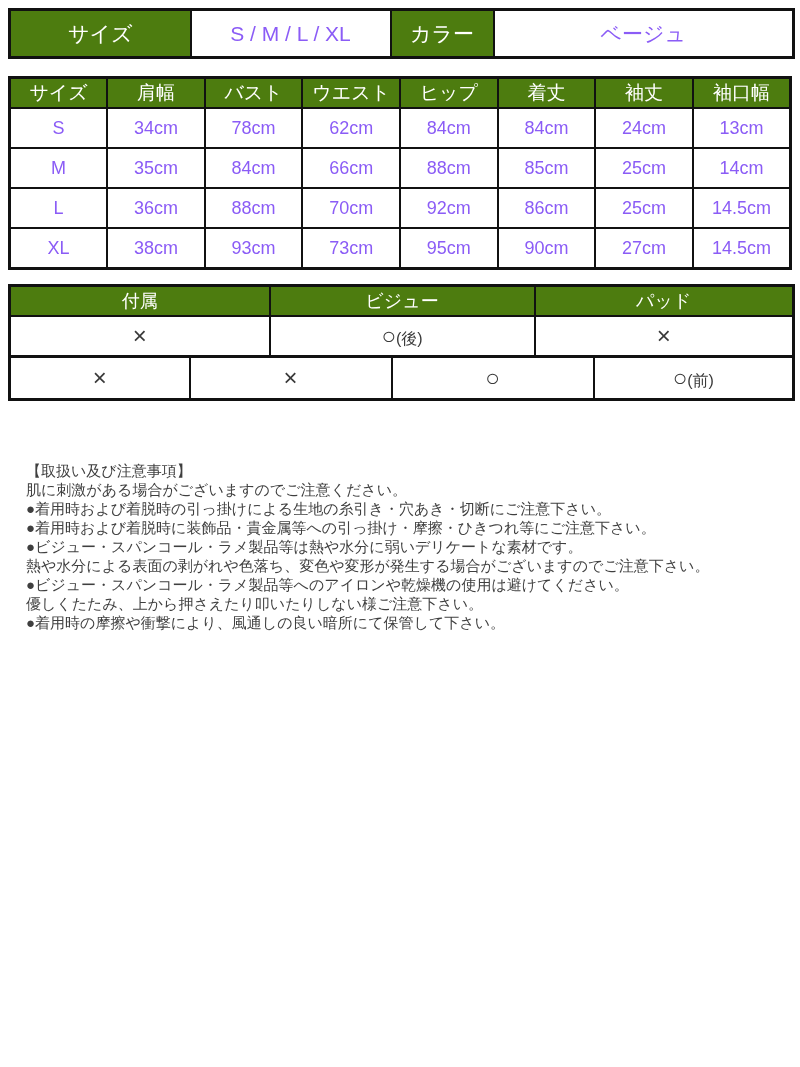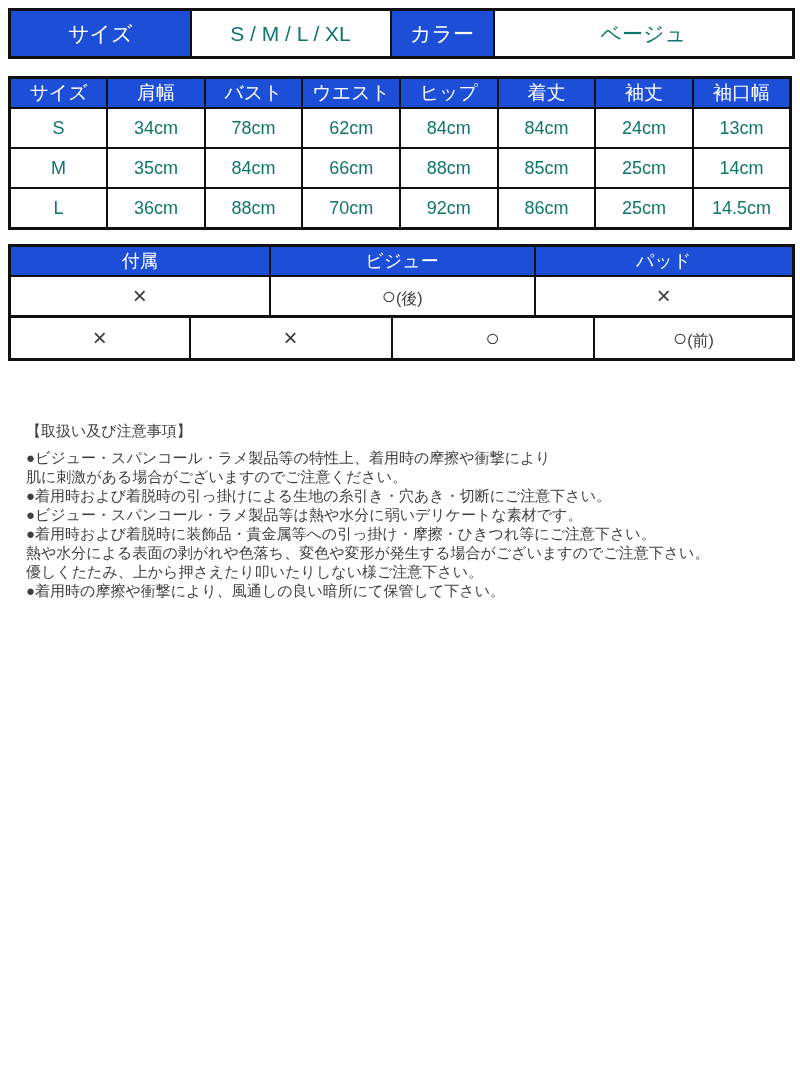--- a/index.html
+++ b/index.html
@@ -25,25 +25,25 @@
   }
   td, th {
     border: 2px solid #111111;
     text-align: center;
     vertical-align: middle;
     padding: 0;
     overflow: hidden;
     white-space: nowrap;
   }
   .hd {
-    background: #1d4ed8;
+    background: #4d7c0f;
     color: #ffffff;
     font-weight: normal;
   }
-  .val { color: #0f766e; }
+  .val { color: #8b5cf6; }
 
   
   .t1 { margin-bottom: 17px; }
   .t1 td { height: 45px; font-size: 21px; }
 
   
   .t2 { margin-bottom: 14px; }
   .t2 th { height: 28px; font-size: 19px; }
   .t2 td { height: 38px; font-size: 18px; }
 
@@ -56,21 +56,21 @@
   .note { font-size: 16px; color: #3a3a3a; }
 
   
   .care {
     margin-top: 60px;
     padding-left: 18px;
     color: #3f3f3f;
     font-size: 15px;
     line-height: 19px;
   }
-  .care-title { margin-bottom: 8px; }
+  .care-title { margin-bottom: 0; }
   .care-line { }
 </style>
 </head>
 <body>
 
 <div class="page">
 
   <table class="t1">
     <colgroup>
         <col style="width:181px">
@@ -125,20 +125,30 @@
       <tr>
         <td class="val">L</td>
         <td class="val">36cm</td>
         <td class="val">88cm</td>
         <td class="val">70cm</td>
         <td class="val">92cm</td>
         <td class="val">86cm</td>
         <td class="val">25cm</td>
         <td class="val">14.5cm</td>
       </tr>
+      <tr>
+        <td class="val">XL</td>
+        <td class="val">38cm</td>
+        <td class="val">93cm</td>
+        <td class="val">73cm</td>
+        <td class="val">95cm</td>
+        <td class="val">90cm</td>
+        <td class="val">27cm</td>
+        <td class="val">14.5cm</td>
+      </tr>
     </tbody>
   </table>
 
   <table class="t3">
     <colgroup>
         <col style="width:260px">
         <col style="width:265px">
         <col style="width:259px">
       </colgroup>
     <tbody>
@@ -167,23 +177,23 @@
         <td><span class="sym">×</span><span class="note"></span></td>
         <td><span class="sym">×</span><span class="note"></span></td>
         <td><span class="sym">○</span><span class="note"></span></td>
         <td><span class="sym">○</span><span class="note">(前)</span></td>
       </tr>
     </tbody>
   </table>
 
   <div class="care">
     <div class="care-title">【取扱い及び注意事項】</div>
-    <div class="care-line">●ビジュー・スパンコール・ラメ製品等の特性上、着用時の摩擦や衝撃により</div>
     <div class="care-line">肌に刺激がある場合がございますのでご注意ください。</div>
     <div class="care-line">●着用時および着脱時の引っ掛けによる生地の糸引き・穴あき・切断にご注意下さい。</div>
+    <div class="care-line">●着用時および着脱時に装飾品・貴金属等への引っ掛け・摩擦・ひきつれ等にご注意下さい。</div>
     <div class="care-line">●ビジュー・スパンコール・ラメ製品等は熱や水分に弱いデリケートな素材です。</div>
-    <div class="care-line">●着用時および着脱時に装飾品・貴金属等への引っ掛け・摩擦・ひきつれ等にご注意下さい。</div>
     <div class="care-line">熱や水分による表面の剥がれや色落ち、変色や変形が発生する場合がございますのでご注意下さい。</div>
+    <div class="care-line">●ビジュー・スパンコール・ラメ製品等へのアイロンや乾燥機の使用は避けてください。</div>
     <div class="care-line">優しくたたみ、上から押さえたり叩いたりしない様ご注意下さい。</div>
     <div class="care-line">●着用時の摩擦や衝撃により、風通しの良い暗所にて保管して下さい。</div>
   </div>
 
 </div>
 
 </body></html>

